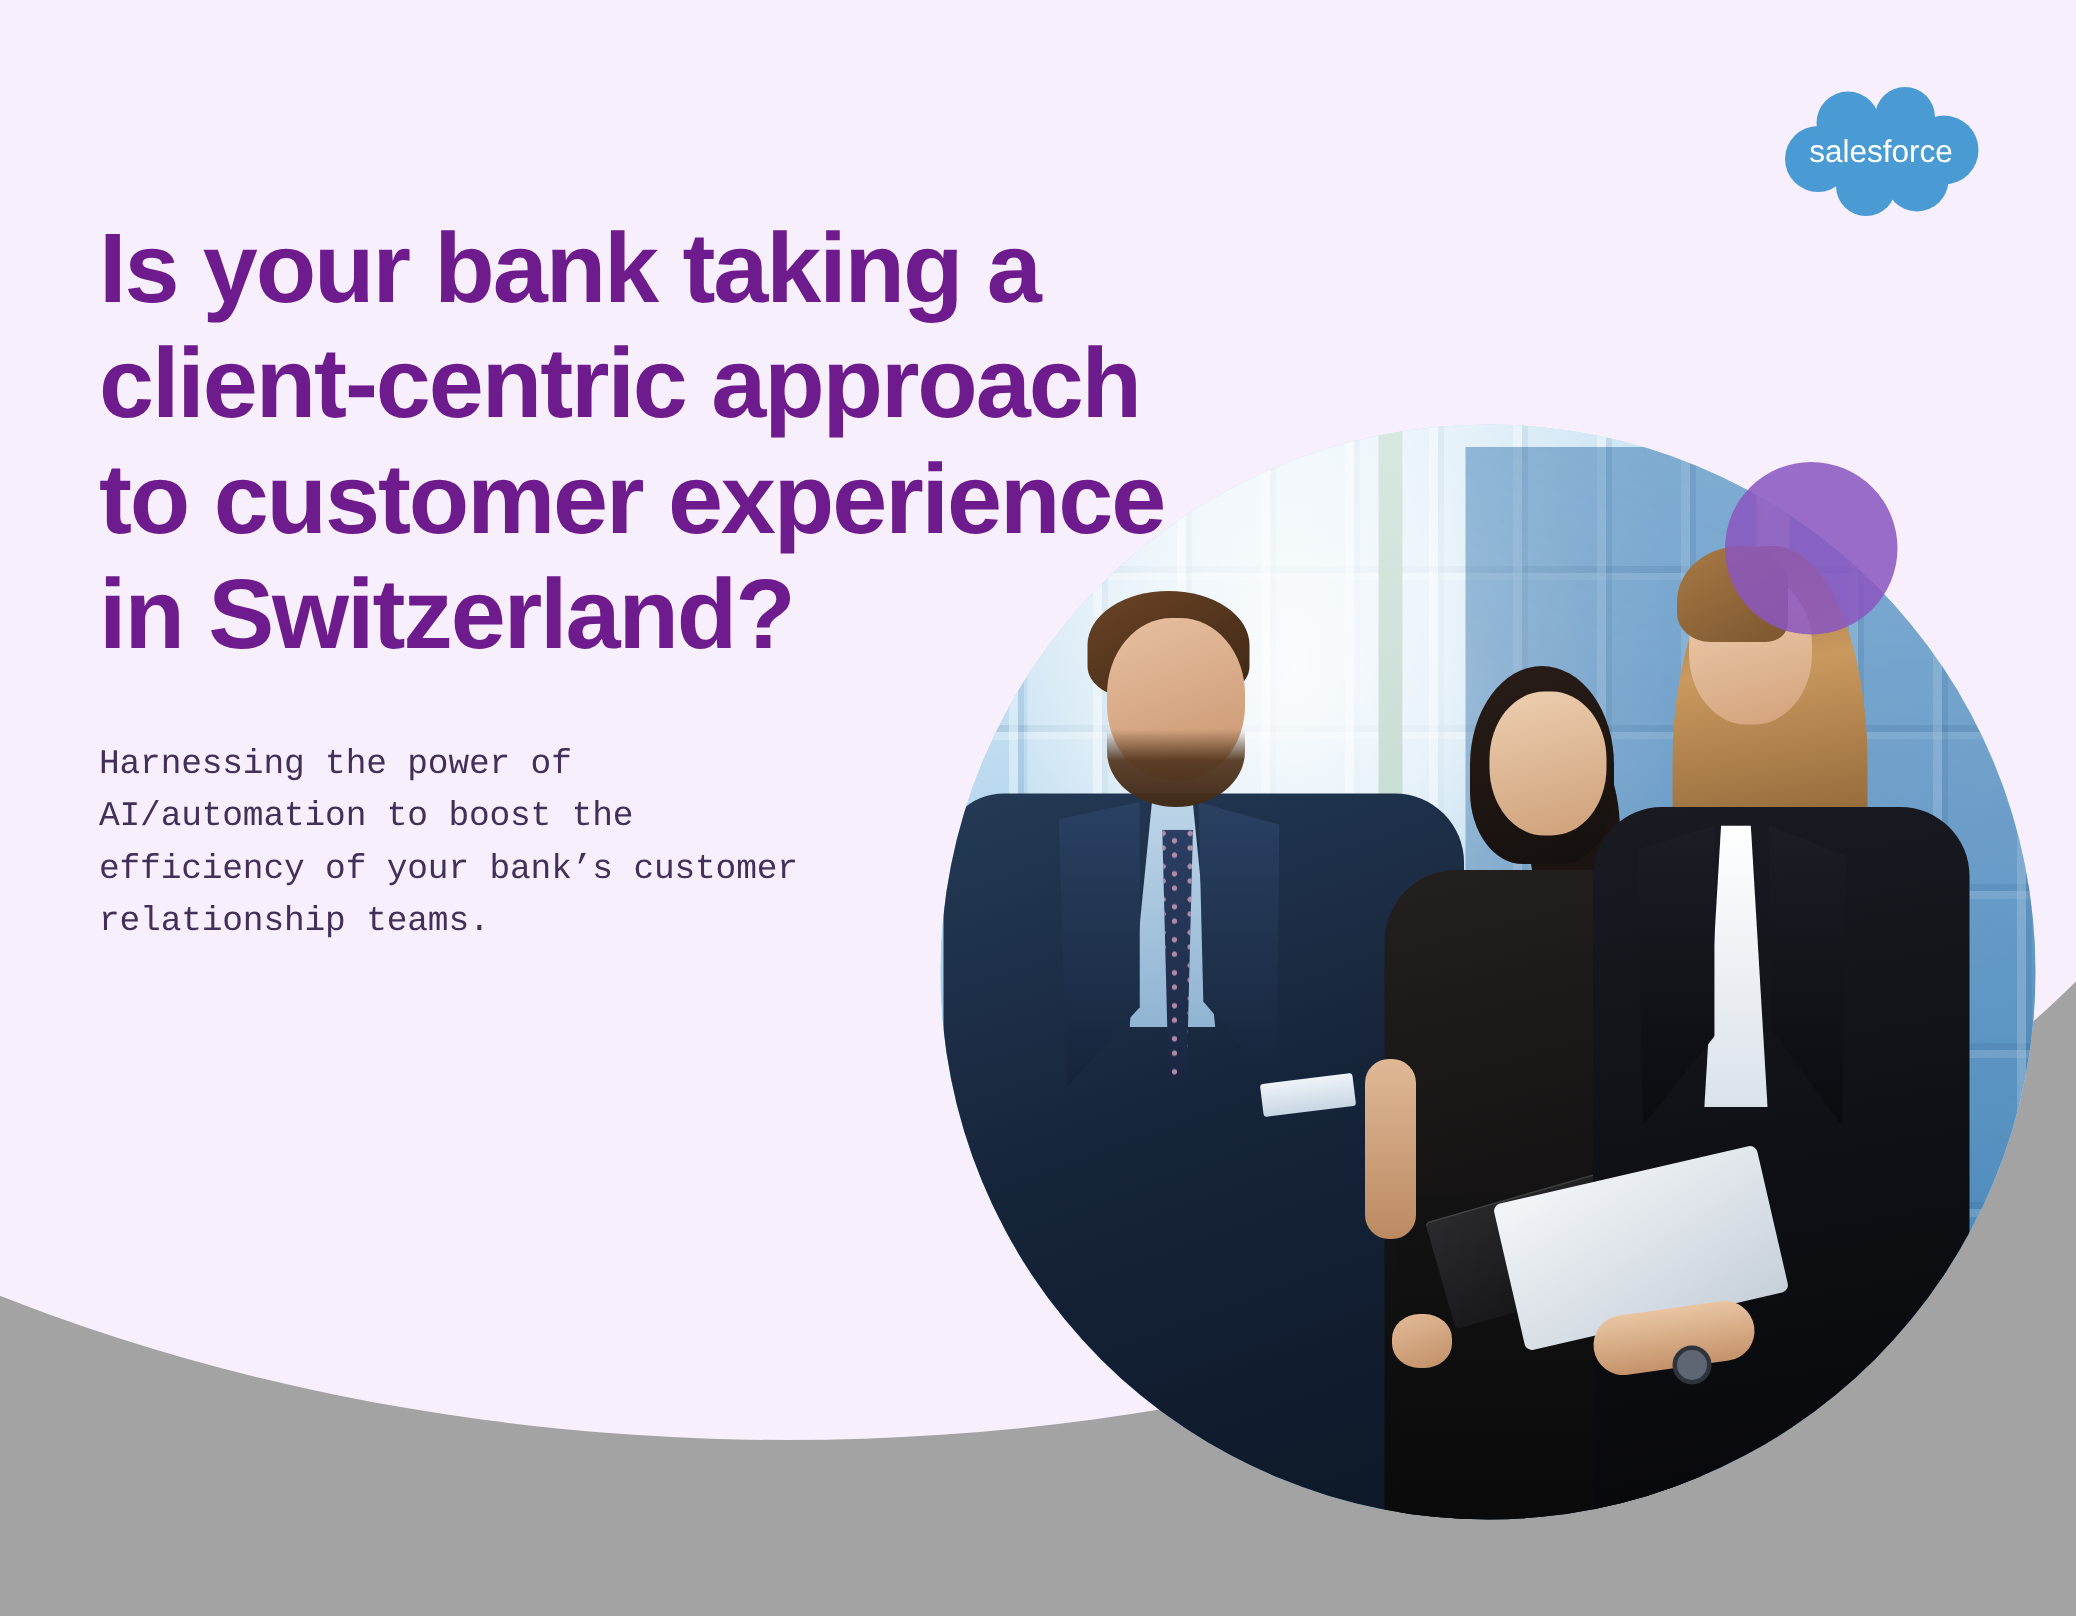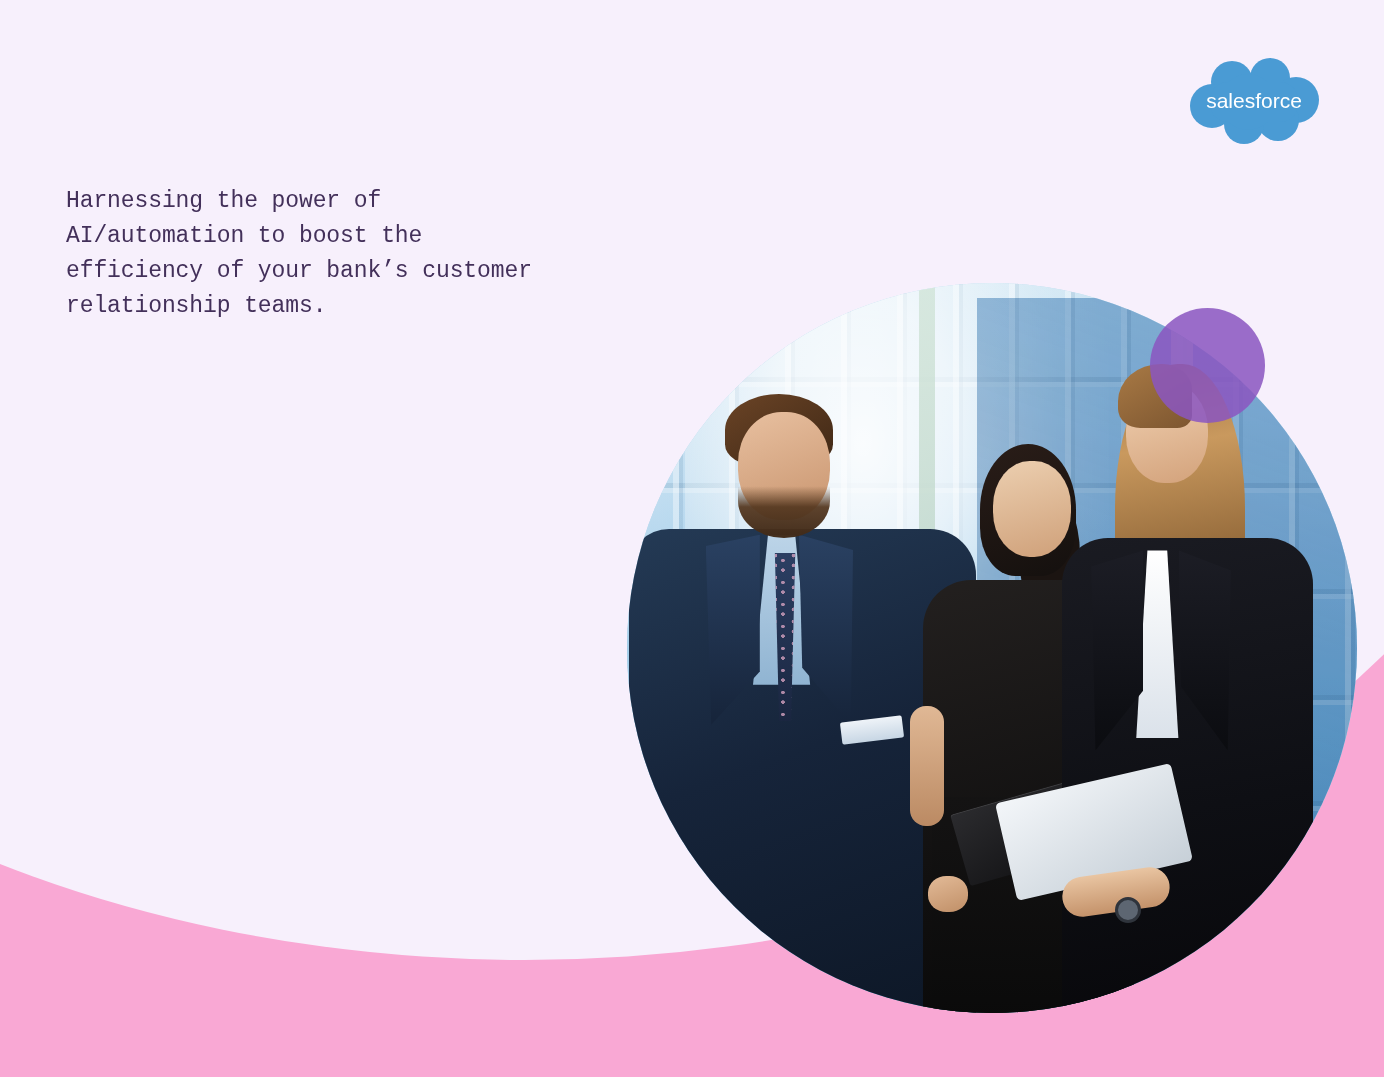--- a/index.html
+++ b/index.html
@@ -10,21 +10,21 @@
     height:1077px;
     background:#ffffff;
     font-family:"Liberation Sans", sans-serif;
     overflow:hidden;
   }
 
   .page {
     position:relative;
     width:1384px;
     height:1077px;
-    background:#f9a8d4;
+    background:#a3a3a3;
     overflow:hidden;
   }
 
   
   .bg-blob {
     position:absolute;
     left:-520px;
     top:-460px;
     width:2090px;
     height:1420px;
@@ -391,16 +391,17 @@
         <circle cx="58" cy="66" r="20"></circle>
         <circle cx="26" cy="48" r="22"></circle>
         <circle cx="62" cy="44" r="28"></circle>
         <rect x="24" y="24" width="88" height="40" rx="18"></rect>
       </g>
       <text x="68" y="50" text-anchor="middle" font-family="Liberation Sans, sans-serif" font-size="21" fill="#ffffff">salesforce</text>
     </svg>
   </div>
 
   <div class="content">
+    <h1 class="headline">Is your bank taking a client-centric approach to customer experience in Switzerland?</h1>
     <p class="subhead">Harnessing the power of AI/automation to boost the efficiency of your bank’s customer relationship teams.</p>
   </div>
 
 </div>
 
 </body></html>

